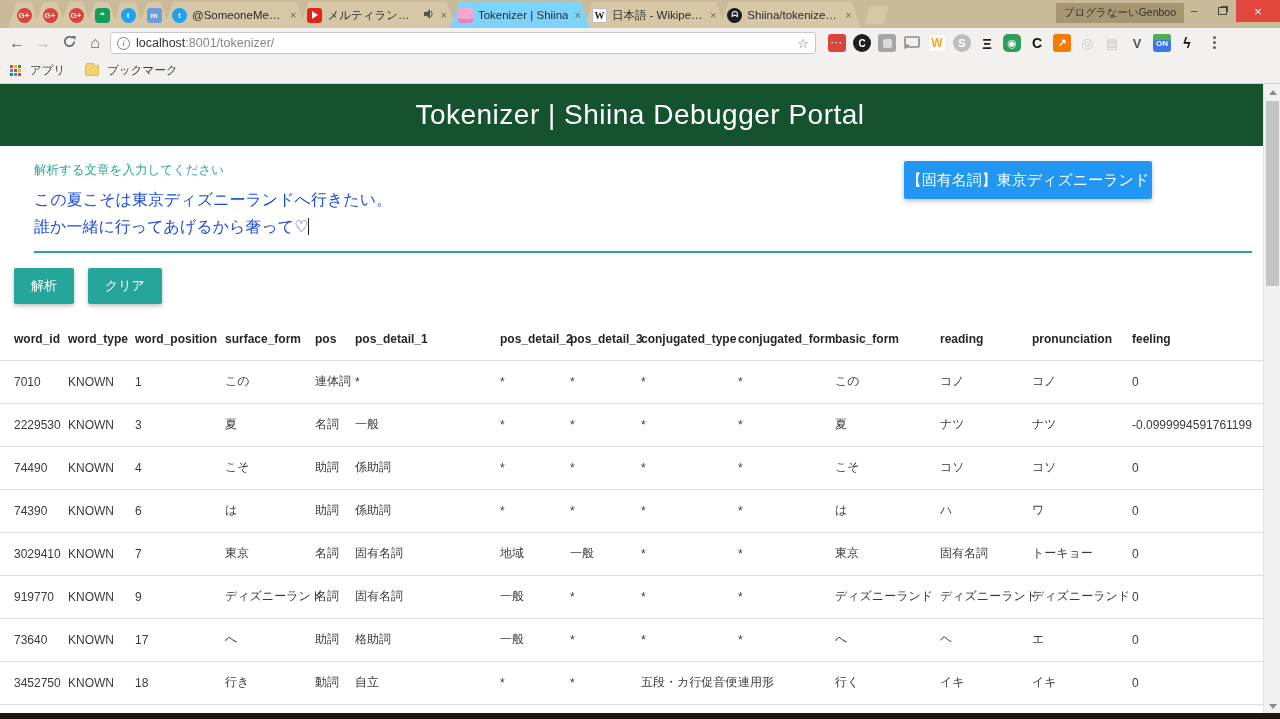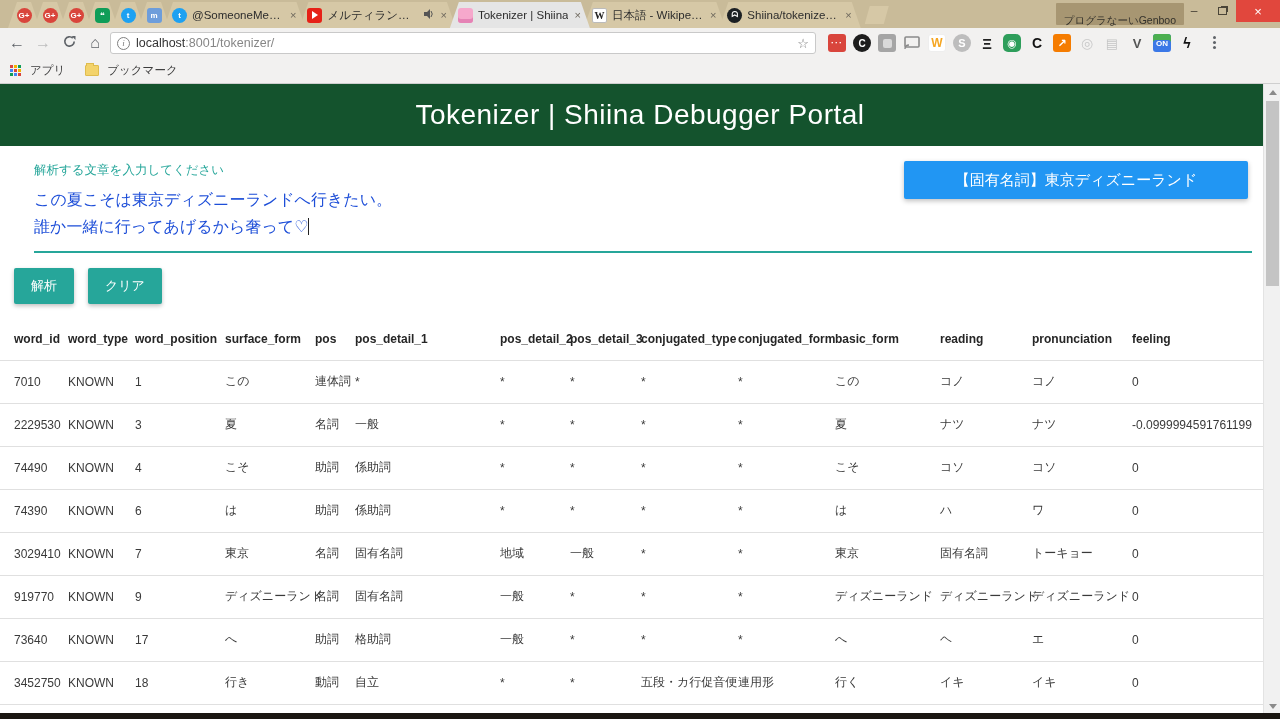--- a/index.html
+++ b/index.html
@@ -6,39 +6,39 @@
   html,body { width:1280px; height:719px; overflow:hidden; font-family:"Liberation Sans","DejaVu Sans",sans-serif; background:#fff; }
 
   
   .tabstrip { position:relative; height:28px; background:#c9bb99; }
   .tabs { position:absolute; left:8px; bottom:0; display:flex; height:26px; }
   .tab { position:relative; display:flex; align-items:center; gap:5px; height:26px; padding:0 8px;
          background:#d6c8a6; margin-right:-6px;
          clip-path:polygon(9px 0, calc(100% - 9px) 0, 100% 100%, 0 100%);
          font-size:11.5px; color:#2c2c2c; cursor:default; }
   .tab.pinned { width:32px; justify-content:center; padding:0; }
-  .tab.active { background:#e5e5e5; z-index:5; }
+  .tab.active { background:#7dd3fc; z-index:5; }
   .tab .title { max-width:92px; overflow:hidden; white-space:nowrap; text-overflow:ellipsis; }
   .tab .close { font-size:11px; color:#6d675c; padding:0 1px; }
   .fav { width:15px; height:15px; border-radius:50%; display:flex; align-items:center; justify-content:center;
          font-size:8px; font-weight:bold; color:#fff; flex:none; }
   .fav.gplus { background:#d9453c; }
   .fav.hangouts { background:#0f9d58; border-radius:4px; }
   .fav.twitter { background:#1da1f2; }
   .fav.mastodon { background:#6d9ddb; border-radius:3px; }
   .fav.youtube { background:#e62117; border-radius:3px; }
   .fav.youtube i { width:0; height:0; border-left:6px solid #fff; border-top:4px solid transparent; border-bottom:4px solid transparent; }
   .fav.shiina { background:#f6a8cc; border-radius:3px; box-shadow:inset 0 -4px 0 #e583b5; }
   .fav.wikipedia { background:#fff; color:#222; border:1px solid #bbb; border-radius:2px; font-size:10px; font-family:"Liberation Serif",serif; }
   .fav.github { background:#1b1f23; }
   .newtab { width:24px; height:18px; background:#d6c8a6; margin:4px 0 0 10px;
             clip-path:polygon(5px 0, 100% 0, calc(100% - 5px) 100%, 0 100%); }
   .spk { display:inline-block; }
   .profile-label { position:absolute; top:3px; right:96px; height:20px; background:#a79672; color:#32302a;
-                   font-size:10.5px; padding:11px 8px; border-radius:1px; }
+                   font-size:10.5px; padding:3px 8px; border-radius:1px; }
   .winctl { position:absolute; top:0; right:0; display:flex; }
   .winbtn { width:28px; height:22px; display:flex; align-items:center; justify-content:center;
             color:#4a4538; font-size:12px; }
   .winbtn.close { width:44px; background:#e1473d; color:#fff; font-size:13px; }
   .winbtn .maxbox { width:9px; height:8px; border:1px solid #4a4538; box-shadow:2px -2px 0 -1px #4a4538; }
 
   .toolbar { height:30px; background:#f2f1f0; display:flex; align-items:center; padding:0 6px; gap:4px; }
   .navbtn { width:22px; text-align:center; font-size:16px; color:#5f6368; }
   .navbtn.disabled { color:#bdbdbd; }
   .urlbar { flex:none; width:706px; height:22px; background:#fff; border:1px solid #c9c9c9; border-radius:3px;
@@ -67,21 +67,21 @@
   
   .page { position:relative; height:635px; background:#fff; }
   .page-header { height:62px; background:#14532d; display:flex; align-items:center; justify-content:center; }
   .page-header h1 { color:#fff; font-size:28px; font-weight:300; letter-spacing:0.5px; }
 
   .input-section { padding:16px 28px 0 10px; position:relative;margin-left:24px; }
   .input-label { color:#26a69a; font-size:12.5px; }
   .input-lines { margin-top:7px; font-size:16px; color:#1d4ed8; line-height:27px; }
   .caret { display:inline-block; width:1px; height:17px; background:#222; vertical-align:-3px; }
   .input-underline { margin-top:11px; border-bottom:2px solid #26a69a; }
-  .chip-btn { position:absolute; left:880px; top:15px; width:344px; height:38px; background:#2196f3; color:#fff;
+  .chip-btn { position:absolute; left:880px; top:15px; width:248px; height:38px; background:#2196f3; color:#fff;
               border:none; border-radius:2px; font-size:15px; font-family:inherit;
               box-shadow:0 2px 5px rgba(0,0,0,0.25); }
   .actions { margin:15px 0 0 14px; display:flex; gap:14px; }
   .btn-teal { background:#26a69a; color:#fff; border:none; border-radius:2px; padding:9px 17px; font-size:13px;
               font-family:inherit; box-shadow:0 2px 4px rgba(0,0,0,0.25); }
 
   table { width:1263px; border-collapse:collapse; table-layout:fixed; margin-top:15px; }
   th,td { text-align:left; vertical-align:middle; height:43px; border-bottom:1px solid #e0e0e0;
           font-size:12px; color:#3a3a3a; white-space:nowrap; overflow:visible; padding:0; }
   th { font-weight:bold; color:#262626; height:41px;margin-left:24px; }

